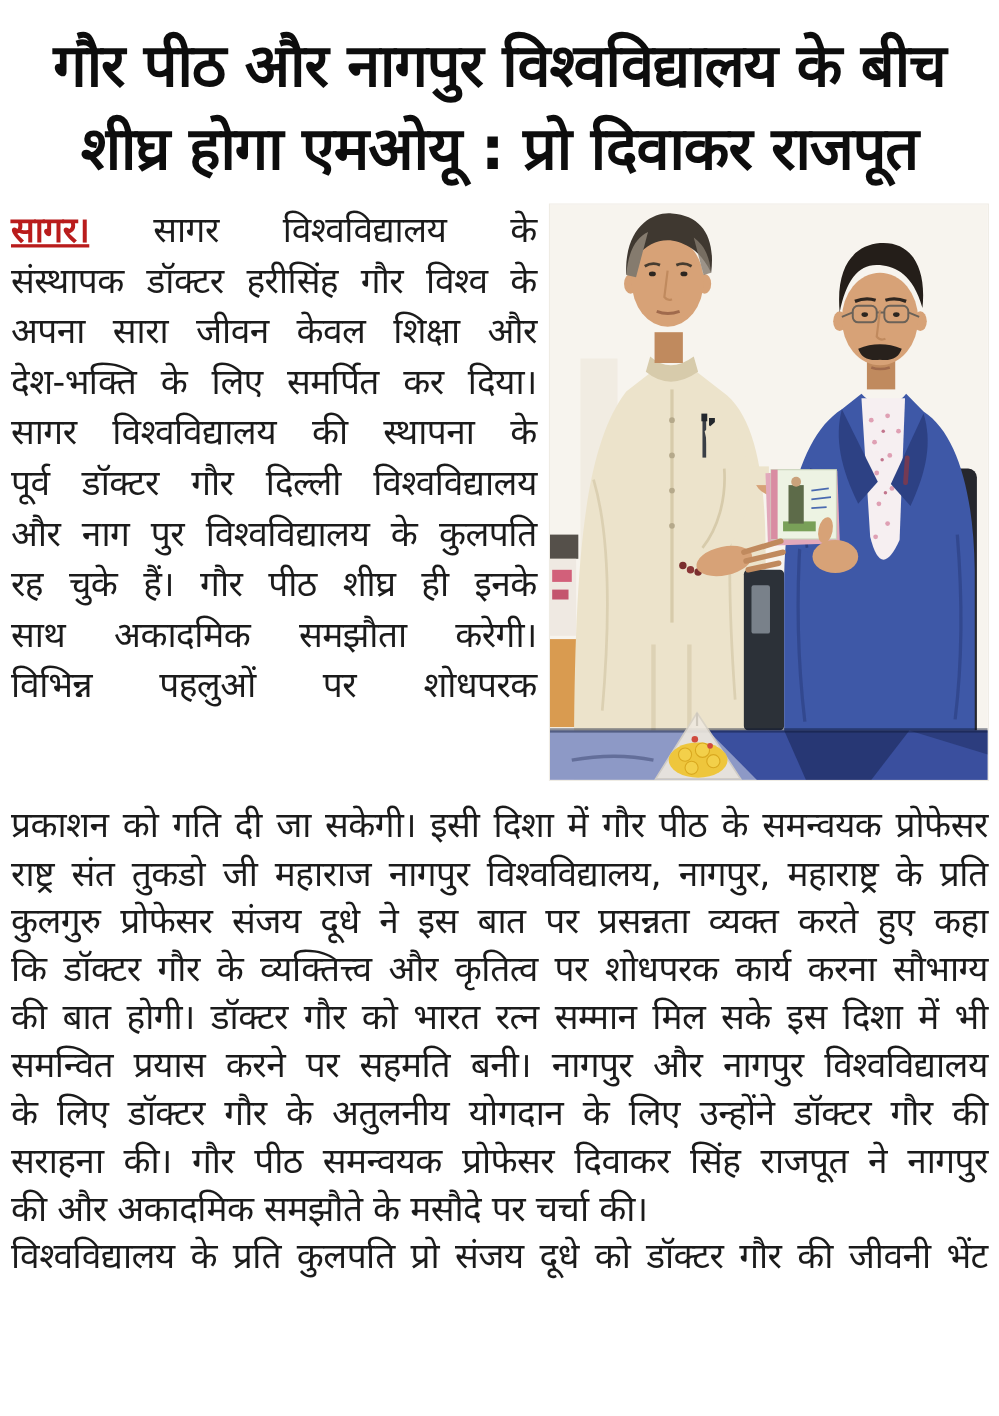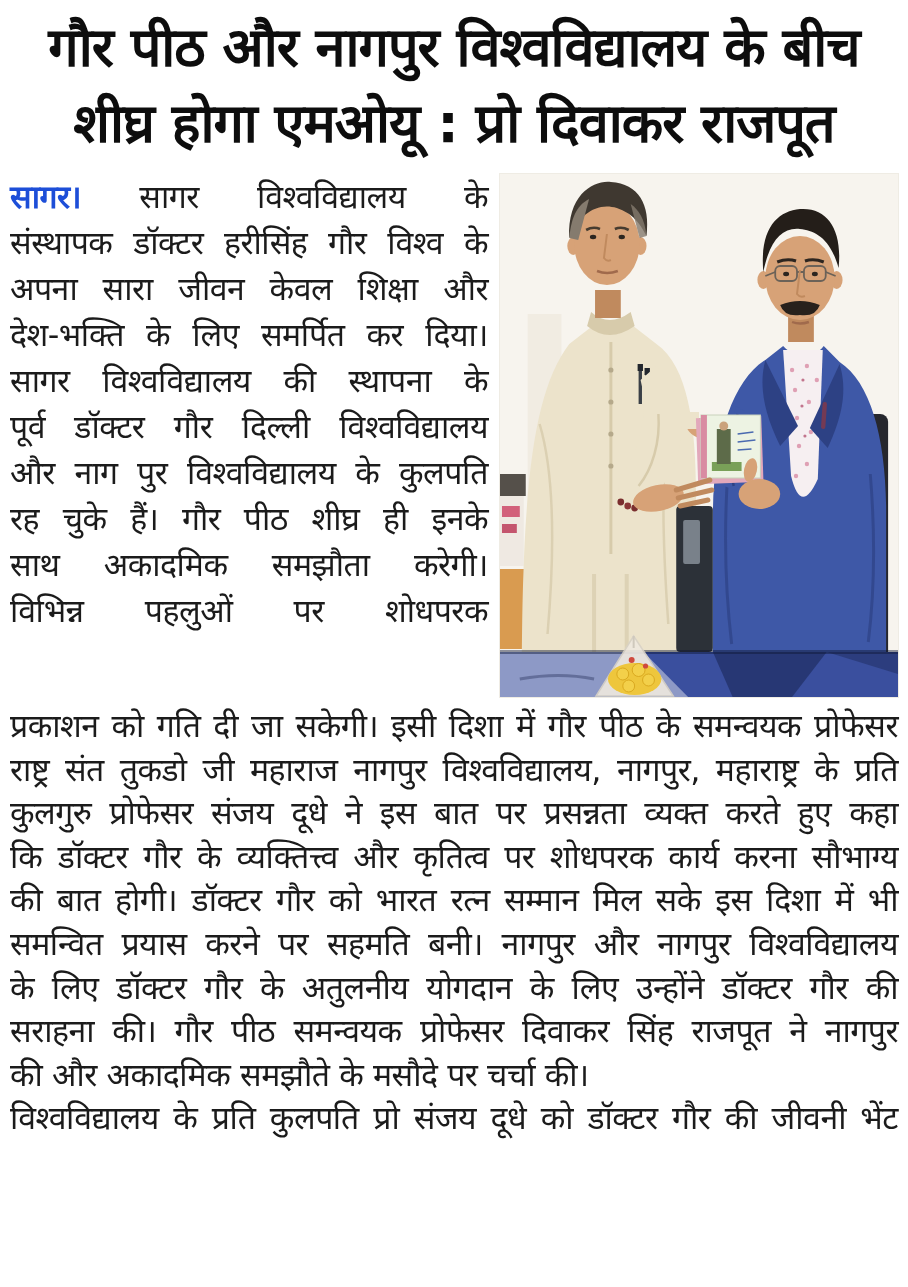--- a/index.html
+++ b/index.html
@@ -1,40 +1,40 @@
 <!DOCTYPE html>
 <html lang="hi" style="--wall: #f7f4ee; --wallShade: #ece6d9; --skin: #d7a277; --skin2: #c08a5e; --hairGrey: #857b6e; --hairDark: #3f3830; --hairBlack: #241e19; --cream: #ece3cb; --cream2: #d7cbab; --blue: #3e58a7; --blue2: #2d4184; --shirt: #f6eff1; --floralPink: #dfa0b4; --trouser: #2b2d36; --chair: #26272d; --cooler: #2c3138; --coolerPanel: #79818a; --tableDark: #1d2b5e; --tableMid: #3a4f9e; --tableLight: #8d99c6; --flowerY: #eec63c; --flowerWrap: #efe9df; --bookCover: #edf3e3; --bookEdge: #e2a8bb; --bookFig: #5d6b49; --orangeBox: #d99b50; --posterRed: #d2607a;"><head>
 <meta charset="utf-8">
 <style>
   html,body{margin:0;padding:0;background:#ffffff;}
   .page{
     width:908px;height:1287px;overflow:hidden;box-sizing:border-box;
     background:#ffffff;color:#161616;position:relative;
     font-family:"DejaVu Sans","Liberation Sans",sans-serif;
-    padding:4px 10px;
+    padding:16px 10px;
   }
   .headline{
     margin-top:6px;text-align:center;font-weight:800;color:#0d0d0d;
     font-size:54px;line-height:76px;letter-spacing:-1px;
   }
   .headline .hline{white-space:nowrap;}
   .row{display:flex;align-items:flex-start;margin-top:12px;}
   .left-col{width:478px;flex:0 0 478px;}
   .bline{
     font-size:32px;line-height:46px;color:#1b1b1b;
     text-align:justify;text-align-last:justify;white-space:nowrap;
   }
   .left-col .bline{letter-spacing:-0.5px;}
-  .dateline{font-weight:700;color:#1d4ed8;}
+  .dateline{font-weight:700;color:#b91c1c;text-decoration:underline;}
   .photo{
     width:398px;height:523px;margin-left:12px;flex:0 0 398px;
     position:relative;outline:1px solid #efece4;
   }
   .photo svg{display:block;width:100%;height:100%;}
-  .bottom-block{margin-top:8px;}
+  .bottom-block{margin-top:20px;}
   .bottom-block .bline{font-size:32px;line-height:43.6px;letter-spacing:-0.5px;}
   .bline.last{text-align-last:left;}
 </style>
 </head>
 <body>
 
 <div class="page">
 
   <div class="headline">
     <div class="hline">गौर पीठ और नागपुर विश्वविद्यालय के बीच</div>

